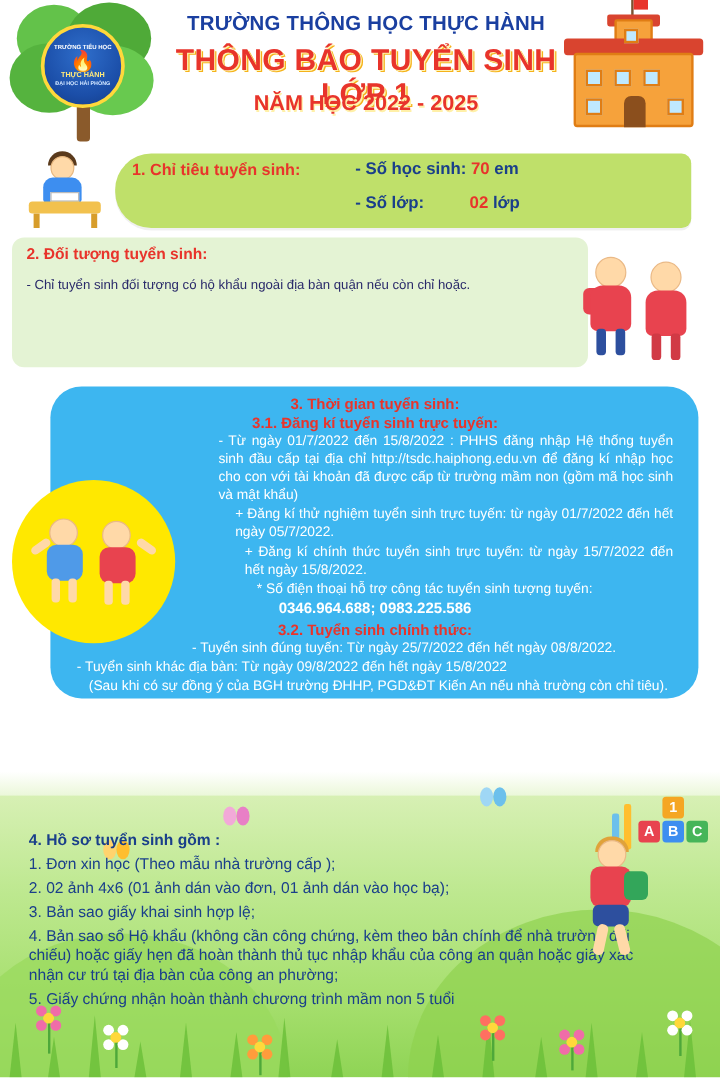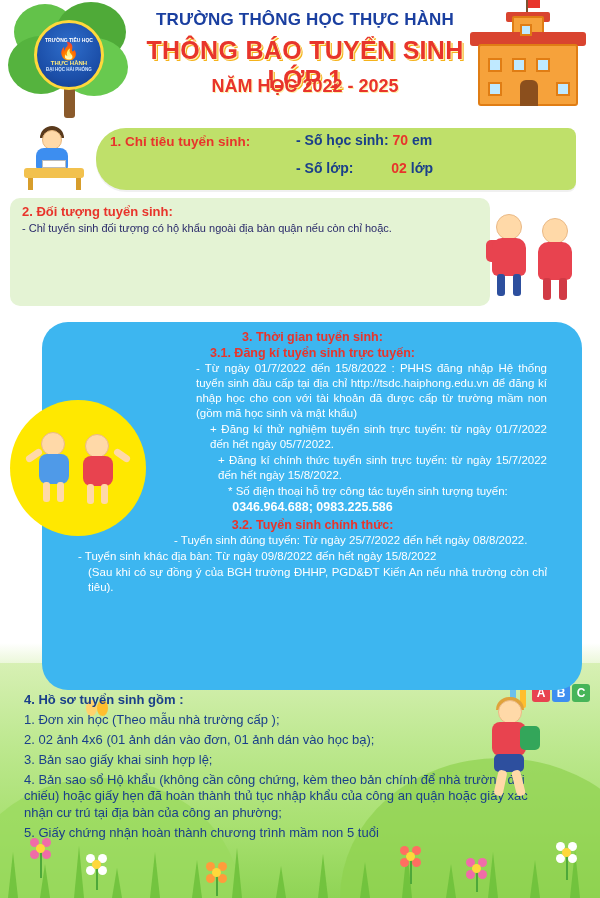--- a/index.html
+++ b/index.html
@@ -149,44 +149,44 @@
   .kd-desk { position:absolute; left:2px; top:42px; width:60px; height:10px; background:#f2c14e; border-radius:3px;}
   .kd-leg  { position:absolute; top:52px; width:5px; height:12px; background:#d79d2b;}
   .kd-book { position:absolute; left:20px; top:34px; width:24px; height:8px; background:#fff; border:1px solid #bbb;}
 
   
   .sec2 {
     position: absolute; left: 10px; top: 198px; width: 480px; height: 108px;
     background: #e4f3d4; border-radius: 10px;
     padding: 6px 10px 6px 12px;
   }
-  .sec2-title { font-size: 13px; font-weight: bold; color: #e8342b; margin-bottom: 2px; }
+  .sec2-title { font-size: 13px; font-weight: bold; color: #e8342b; margin-bottom: 12px; }
   .sec2 p { margin: 0 0 1px 0; font-size: 11px; color: #2a2a6a; line-height: 1.28; text-align: justify; }
 
   
   .kids2 { position: absolute; right: 6px; top: 196px; width: 110px; height: 120px; }
   .k-head { position:absolute; width:26px; height:26px; border-radius:50%; background:#ffd9a8; border:1px solid #eab986; }
   .k-body { position:absolute; width:34px; height:38px; border-radius:10px 10px 6px 6px; }
   .k-leg  { position:absolute; width:8px; height:22px; background:#2d4f9e; border-radius:3px; }
   .k-bag  { position:absolute; width:24px; height:22px; border-radius:5px; background:#e8434f; }
 
   
   .sec3 {
-    position: absolute; left: 42px; top: 322px; width: 540px; height: 368px;
+    position: absolute; left: 42px; top: 322px; width: 540px; height: 260px;
     background: #3db6f0; border-radius: 26px 26px 26px 26px;
     padding: 8px 17px 8px 18px;
   }
   .sec3 h3 {
     margin: 0; font-size: 12.5px; font-weight: bold; color: #e8342b; text-align: center;
   }
   .sec3 h4 {
     margin: 2px 0 0 0; font-size: 12.5px; font-weight: bold; color: #e8342b; text-align: center;
   }
   .sec3 p {
-    margin: 1px 18px; font-size: 11.5px; color: #ffffff; line-height: 1.3; text-align: justify;
+    margin: 1px 4px; font-size: 11.5px; color: #ffffff; line-height: 1.3; text-align: justify;
   }
   .sec3 p.ind { padding-left: 14px; }
   .sec3 p.ind2 { padding-left: 26px; }
   .sec3 .phone {
     text-align: center; font-weight: bold; color: #ffffff; font-size: 12.5px; margin-top: 2px;
   }
   .sec3 h4.sub2 { margin-top: 4px; }
 
   
   .ycircle {

